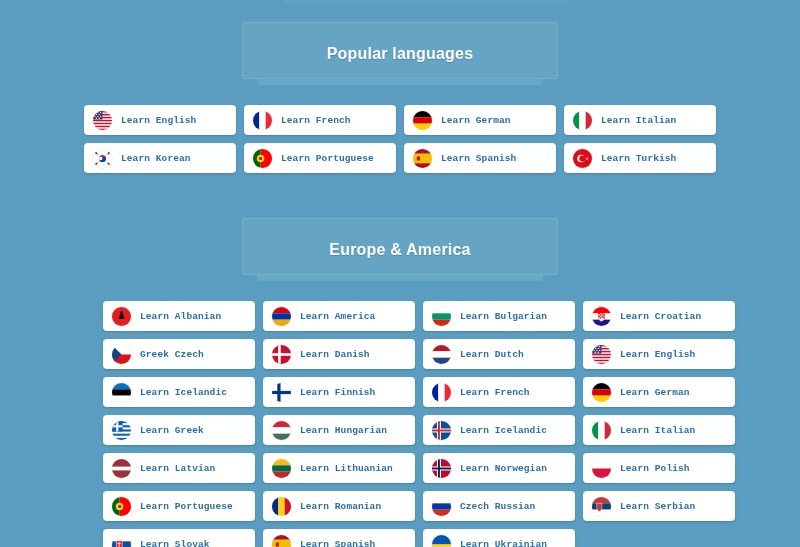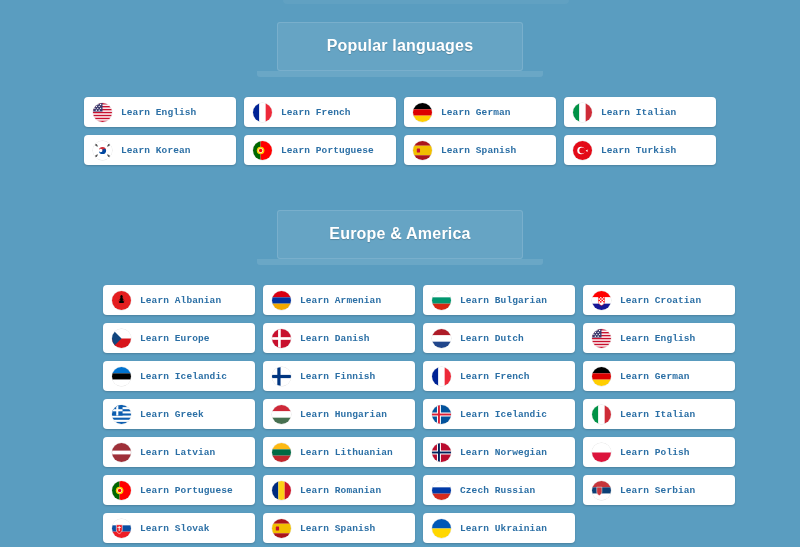--- a/index.html
+++ b/index.html
@@ -26,32 +26,32 @@
     position: absolute;
     left: 283px;
     top: -10px;
     width: 286px;
     height: 14px;
     background: rgba(255,255,255,0.045);
     border-radius: 4px;
   }
 
   .section-header {
-    width: 246px;
+    width: 316px;
     margin: 0 auto;
     background: rgba(255,255,255,0.075);
     border: 1px solid rgba(255,255,255,0.13);
     border-radius: 3px;
     box-sizing: border-box;
     text-align: center;
     color: #ffffff;
     font-size: 16px;
     font-weight: bold;
     letter-spacing: 0.2px;
-    padding: 14px 8px 15px 8px;
+    padding: 22px 8px 15px 8px;
     text-shadow: 0 1px 1px rgba(0,0,0,0.18);
   }
   .section-header-shadow {
     width: 286px;
     margin: 0 auto;
     height: 6px;
     background: rgba(255,255,255,0.10);
     border-radius: 0 0 3px 3px;
   }
 
@@ -245,21 +245,21 @@
           <span class="lang-label">Learn Albanian</span>
         </div>
         <div class="lang-card">
           <span class="flag">
             <svg viewBox="0 0 20 20">
               <rect width="20" height="6.67" fill="#d90012"></rect>
               <rect y="6.67" width="20" height="6.66" fill="#0033a0"></rect>
               <rect y="13.33" width="20" height="6.67" fill="#f2a800"></rect>
             </svg>
           </span>
-          <span class="lang-label">Learn Armenian</span>
+          <span class="lang-label">Learn America</span>
         </div>
         <div class="lang-card">
           <span class="flag">
             <svg viewBox="0 0 20 20">
               <rect width="20" height="6.67" fill="#fff"></rect>
               <rect y="6.67" width="20" height="6.66" fill="#00966e"></rect>
               <rect y="13.33" width="20" height="6.67" fill="#d62612"></rect>
             </svg>
           </span>
           <span class="lang-label">Learn Bulgarian</span>
@@ -286,21 +286,21 @@
           <span class="lang-label">Learn Croatian</span>
         </div>
         <div class="lang-card">
           <span class="flag">
             <svg viewBox="0 0 20 20">
               <rect width="20" height="10" fill="#fff"></rect>
               <rect y="10" width="20" height="10" fill="#d7141a"></rect>
               <path d="M0 0l10 10L0 20z" fill="#11457e"></path>
             </svg>
           </span>
-          <span class="lang-label">Learn Europe</span>
+          <span class="lang-label">Greek Czech</span>
         </div>
         <div class="lang-card">
           <span class="flag">
             <svg viewBox="0 0 20 20">
               <rect width="20" height="20" fill="#c8102e"></rect>
               <rect x="6.4" width="2.8" height="20" fill="#fff"></rect>
               <rect y="8.6" width="20" height="2.8" fill="#fff"></rect>
             </svg>
           </span>
           <span class="lang-label">Learn Danish</span>

